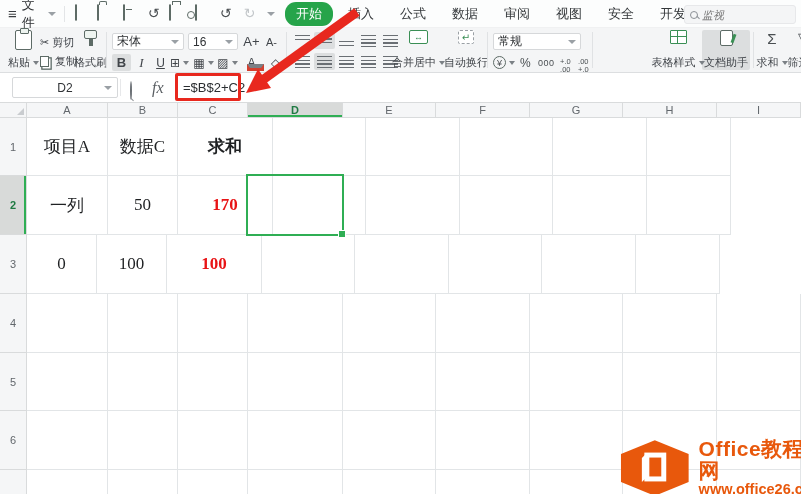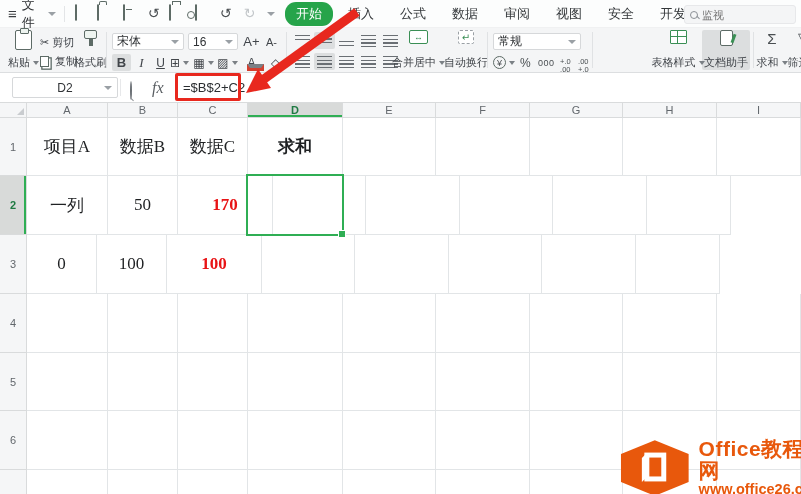--- a/index.html
+++ b/index.html
@@ -23,21 +23,21 @@
   .i-printer { width:15px;height:9px;border:1.5px solid #5d6b66;border-radius:2px;margin-top:5px;position:relative;}
   .i-printer::before { content:""; position:absolute; top:-4px; left:2px; width:7px; height:3px; border:1.5px solid #5d6b66; border-bottom:none;}
   .i-preview { width:12px;height:15px;border:1.5px solid #5d6b66;border-radius:2px;margin:1px 2px;position:relative;}
   .i-preview::before { content:""; position:absolute; bottom:1px; right:1px; width:6px; height:6px; border:1.5px solid #5d6b66; border-radius:50%; background:#fcfdfd;}
   .glyph-icon { font-size:14px; line-height:17px; text-align:center; color:#4a4f52; }
   .glyph-disabled { color:#c3c7ca; }
   .tabs { display:flex; align-items:center; margin-left:10px; gap:4px; }
   .tab { padding:3px 11px; color:#33373a; cursor:default; white-space:nowrap; }
   .tab.active { background:var(--green); color:#fff; border-radius:11px; }
   .searchbox { position:absolute; left:684px; top:5px; width:112px; height:19px; background:#f4f5f6; border:1px solid #e7e8ea; border-radius:3px; display:flex; align-items:center; padding:0 5px; gap:4px;}
-  .searchbox input { border:none; background:transparent; outline:none; width:80px; font-size:11px; color:#6b7075;}
+  .searchbox input { border:none; background:transparent; outline:none; width:80px; font-size:11px; color:#6b7075;font-style:italic;}
   .i-mag { width:8px; height:8px; border:1.4px solid #8c9196; border-radius:50%; position:relative; flex:0 0 auto;}
   .i-mag::after { content:""; position:absolute; width:4px; height:1.4px; background:#8c9196; transform:rotate(45deg); right:-3px; bottom:-1px;}
 
   
   .ribbon { height:45px; background:#f4f5f6; border-bottom:1px solid #dcdee0; position:relative; font-size:11px; color:#41454a; }
   .abs { position:absolute; }
   .vsep { width:1px; height:36px; background:#e0e2e4; top:4px; }
   .big-btn { display:flex; flex-direction:column; align-items:center; justify-content:space-between; height:40px; top:2px; }
   .lbl { font-size:11px; white-space:nowrap; display:flex; align-items:center; }
   .dd::after { content:""; width:0; height:0; border-left:3.5px solid transparent; border-right:3.5px solid transparent; border-top:4px solid #7b8085; margin-left:3px; display:inline-block;}
@@ -294,21 +294,20 @@
       <div class="ch c4 sel">D</div>
       <div class="ch c5">E</div>
       <div class="ch c6">F</div>
       <div class="ch c7">G</div>
       <div class="ch c8">H</div>
       <div class="ch c9">I</div>
     </div>
     <div class="shrow" style="height:58px;">
       <div class="rh c0">1</div>
       <div class="cell c1">项目A</div>
-      <div class="cell c2">数据B</div>
       <div class="cell c3">数据C</div>
       <div class="cell c4 bold">求和</div>
       <div class="cell c5"></div>
       <div class="cell c6"></div>
       <div class="cell c7"></div>
       <div class="cell c8"></div>
       <div class="cell c9"></div>
     </div>
     <div class="shrow" style="height:59px;">
       <div class="rh c0 sel">2</div>

